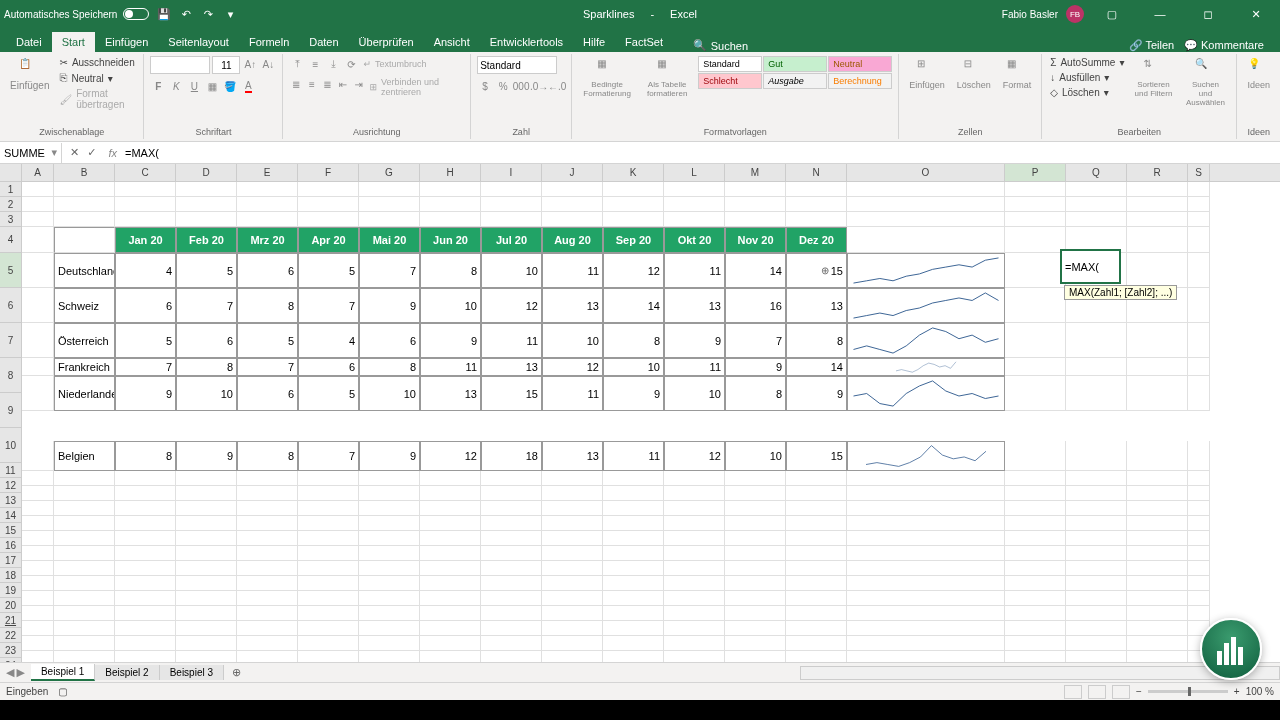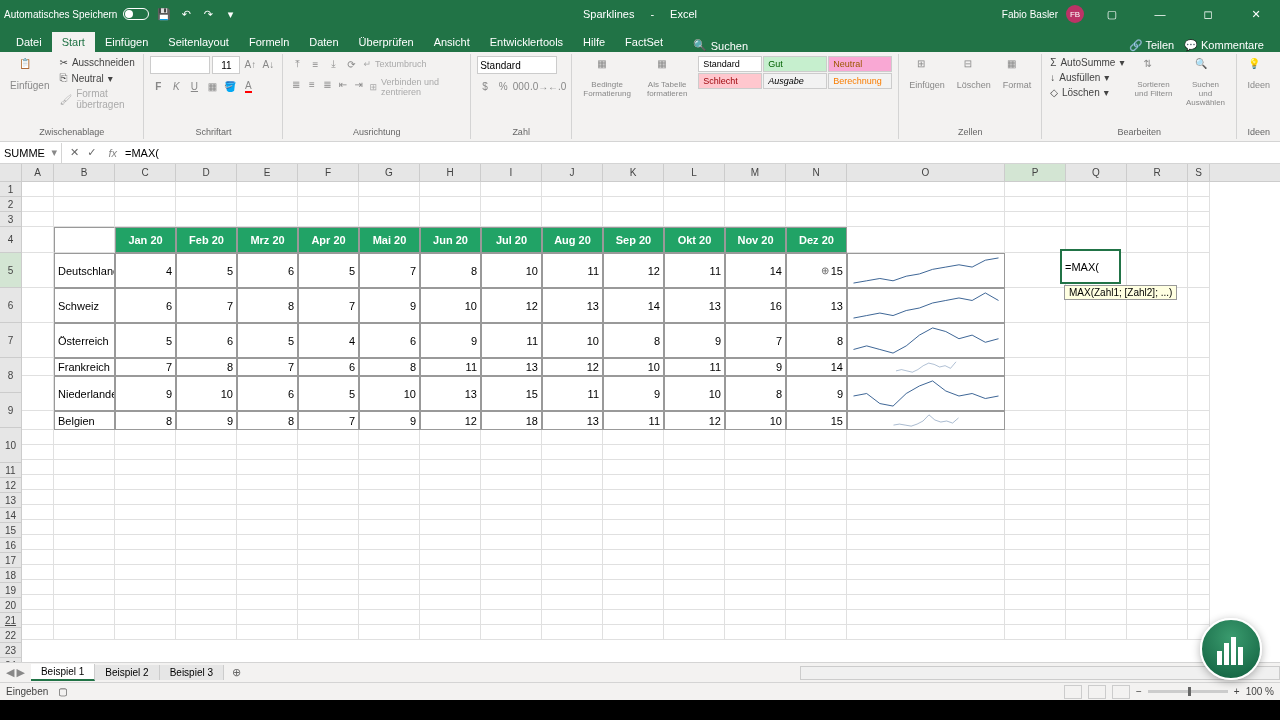--- a/index.html
+++ b/index.html
@@ -249,20 +249,21 @@
             <div class="style-box style-gut">Gut</div>
             <div class="style-box style-neutral">Neutral</div>
           </div>
           <div style="display:flex;gap:1px;">
             <div class="style-box style-schlecht">Schlecht</div>
             <div class="style-box style-ausgabe">Ausgabe</div>
             <div class="style-box style-berechnung">Berechnung</div>
           </div>
         </div>
       </div>
+      <div class="ribbon-group-label">Formatvorlagen</div>
     </div>
     <div class="ribbon-group">
       <div class="ribbon-group-content">
         <div class="ribbon-btn-lg">
             <span class="icon">⊞</span>
             <span style="font-size:9px;">Einfügen</span>
           </div>
         <div class="ribbon-btn-lg">
             <span class="icon">⊟</span>
             <span style="font-size:9px;">Löschen</span>
@@ -571,21 +572,21 @@
             <div class="cell t-cell" style="width: 158px; padding: 2px;">
               <svg viewBox="0 0 150 30" class="sparkline">
                 <polyline points="0,17.6 13.636363636363637,15 27.272727272727273,25.4 40.90909090909091,28 54.54545454545455,15 68.18181818181819,7.199999999999999 81.81818181818181,2 95.45454545454545,12.4 109.0909090909091,17.6 122.72727272727273,15 136.36363636363637,20.2 150,17.6" fill="none" stroke="#376092" stroke-width="1"></polyline>
               </svg>
             </div>
             <div class="cell" style="width: 61px;"></div>
             <div class="cell" style="width: 61px;"></div>
             <div class="cell" style="width: 61px;"></div>
             <div class="cell" style="width: 22px;"></div>
           </div>
-          <div class="cell-row" style="height: 19px;">
+          <div class="cell-row" style="height: 30px; margin-top: 30px;">
             <div class="cell" style="width: 32px;"></div>
             <div class="cell t-rowlabel left" style="width: 61px;">Belgien</div>
             <div class="cell t-cell" style="width: 61px;">8</div>
             <div class="cell t-cell" style="width: 61px;">9</div>
             <div class="cell t-cell" style="width: 61px;">8</div>
             <div class="cell t-cell" style="width: 61px;">7</div>
             <div class="cell t-cell" style="width: 61px;">9</div>
             <div class="cell t-cell" style="width: 61px;">12</div>
             <div class="cell t-cell" style="width: 61px;">18</div>
             <div class="cell t-cell" style="width: 61px;">13</div>

